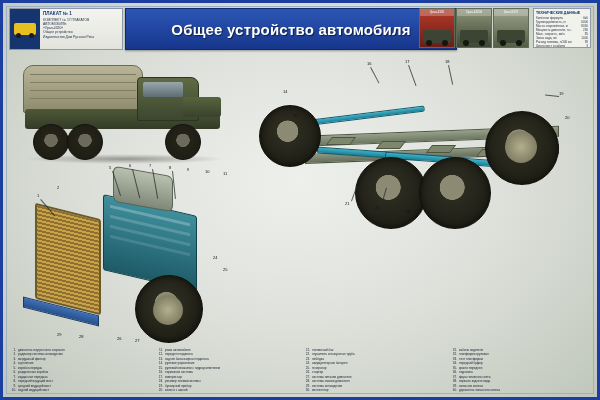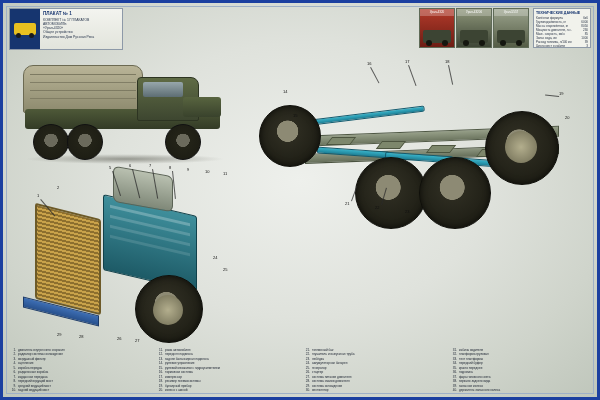--- a/index.html
+++ b/index.html
@@ -232,20 +232,23 @@
       <div class="logo-text">
         <span class="lt-title">ПЛАКАТ № 1</span>
         <span class="lt-line">КОМПЛЕКТ № 17 ПЛАКАТОВ</span>
         <span class="lt-line">АВТОМОБИЛЬ</span>
         <span class="lt-line">«Урал-4320»</span>
         <span class="lt-line">Общее устройство</span>
         <span class="lt-line">Издательство Дом Русская Река</span>
       </div>
     </div>
 
+    <div class="title-bar">
+      <span>Общее устройство автомобиля</span>
+    </div>
 
     <div class="photo-strip">
       <div class="photo p1">
         <div class="cap">Урал-4320</div>
         <div class="veh"></div>
       </div>
       <div class="photo p2">
         <div class="cap">Урал-43206</div>
         <div class="veh"></div>
       </div>

